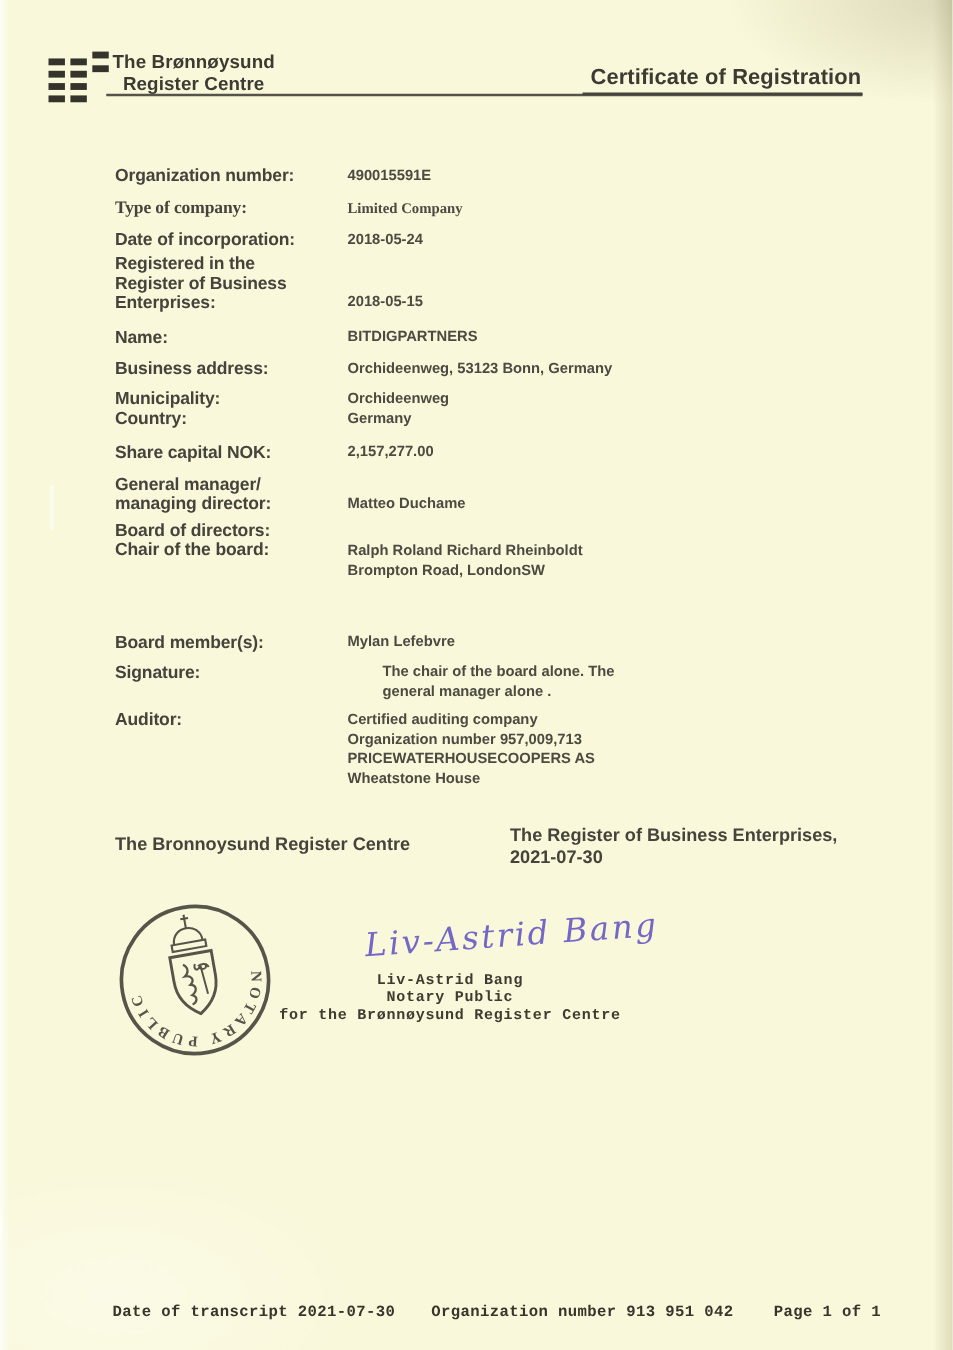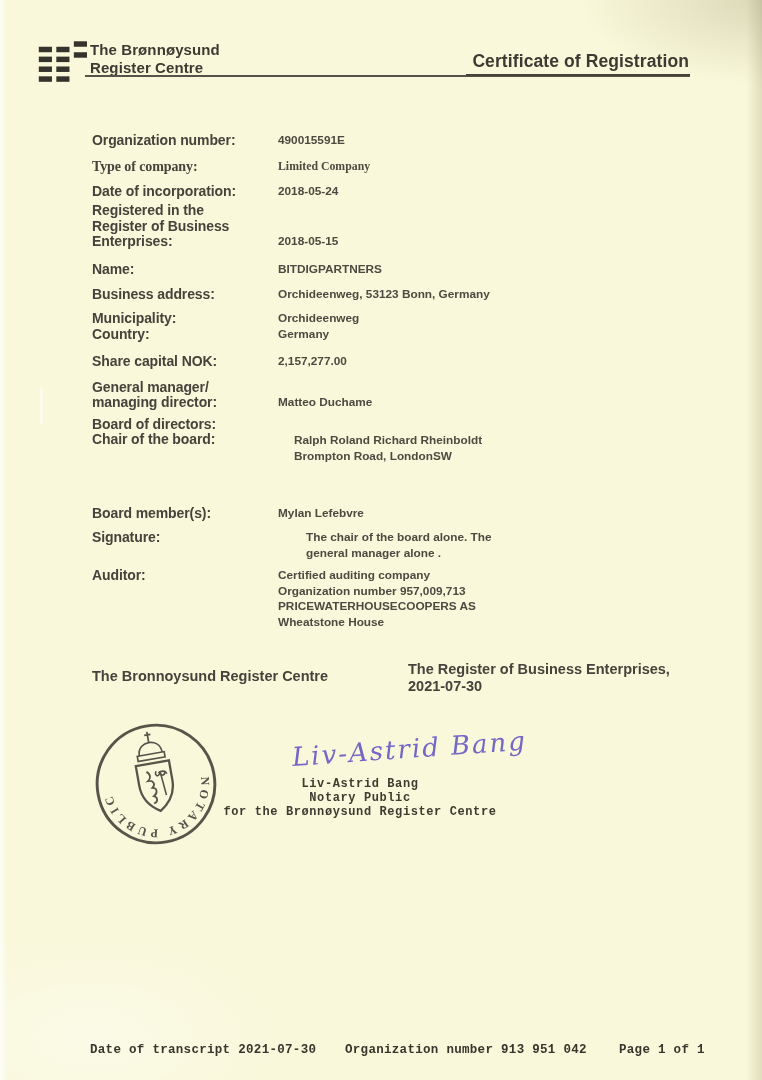--- a/index.html
+++ b/index.html
@@ -12,41 +12,41 @@
     background:
       linear-gradient(to right, rgba(255,255,255,.8), rgba(255,255,255,0) 7px),
       linear-gradient(to left, rgba(125,120,75,.22), rgba(125,120,75,0) 16px),
       radial-gradient(ellipse 260px 120px at 100% 0%, rgba(140,135,95,.28), rgba(140,135,95,0) 70%),
       radial-gradient(ellipse 300px 160px at 12% 96%, rgba(255,255,255,.35), rgba(255,255,255,0) 70%),
       #f9f8da;
     color:#45433b;
   }
   
   .logo{position:absolute;top:38px;left:38px;width:52px;height:46px;}
-  .org-name{position:absolute;top:41px;left:90px;font-size:15px;font-weight:bold;line-height:18px;white-space:pre-line;color:#3c3a32;letter-spacing:.1px;}
+  .org-name{position:absolute;top:41px;left:90px;font-size:15px;font-weight:bold;line-height:18px;white-space:pre-line;color:#3c3a32;letter-spacing:.1px;text-align:center;}
   .doc-title{position:absolute;top:51px;right:73px;font-size:17.5px;font-weight:bold;color:#3c3a32;letter-spacing:.1px;}
   .header-rule{position:absolute;top:75px;left:85px;width:605px;height:1.6px;background:#55534a;}
   .header-rule-accent{position:absolute;top:73.5px;left:466px;width:224px;height:2.4px;background:#45433b;}
   
   .fields{position:absolute;top:133px;left:92px;right:58px;}
   .row{display:flex;align-items:flex-start;}
   .row .label{width:186px;flex:0 0 186px;font-weight:bold;font-size:14px;line-height:15.5px;color:#45433b;white-space:pre-line;letter-spacing:-.1px;}
   .row .value{flex:1;font-weight:bold;font-size:11.8px;line-height:15.8px;color:#4c4a41;white-space:pre-line;}
   .row--bottom{align-items:flex-end;}
   .row--chair .value{padding-top:16px;}
   .row:nth-child(1){margin-bottom:10px;}
   .row:nth-child(2){margin-bottom:9px;font-family:Liberation Serif, serif;}
   .row:nth-child(3){margin-bottom:4px;}
   .row:nth-child(4){margin-bottom:12px;}
   .row:nth-child(5){margin-bottom:9px;}
   .row:nth-child(6){margin-bottom:9px;}
   .row:nth-child(7){margin-bottom:11px;}
   .row:nth-child(8){margin-bottom:10px;}
   .row:nth-child(9){margin-bottom:6px;}
-  .row:nth-child(10){margin-bottom:42px;gap:16px;}
+  .row:nth-child(10){margin-bottom:42px;}
   .row:nth-child(11){margin-bottom:8px;}
   .row:nth-child(12){margin-bottom:6px;gap:28px;}
   
   .issuer-left{position:absolute;top:668px;left:92px;font-size:14.5px;font-weight:bold;color:#45433b;}
   .issuer-right{position:absolute;top:661px;left:408px;width:300px;font-size:14.5px;font-weight:bold;color:#45433b;white-space:pre-line;line-height:17px;}
   
   .seal{position:absolute;top:721px;left:93px;width:126px;height:126px;transform:rotate(-10deg);}
   .signature-script{
     position:absolute;top:742px;left:292px;
     font-family:"DejaVu Serif",serif;font-style:italic;

